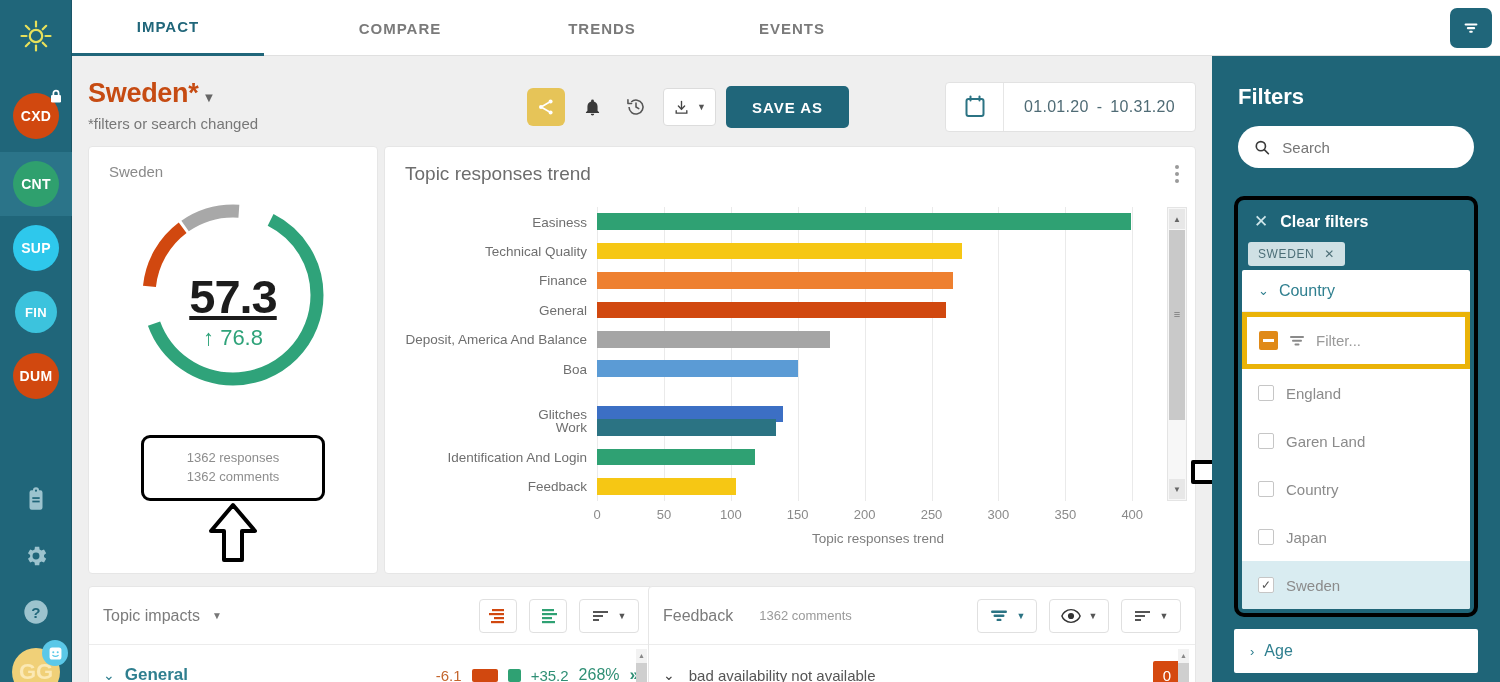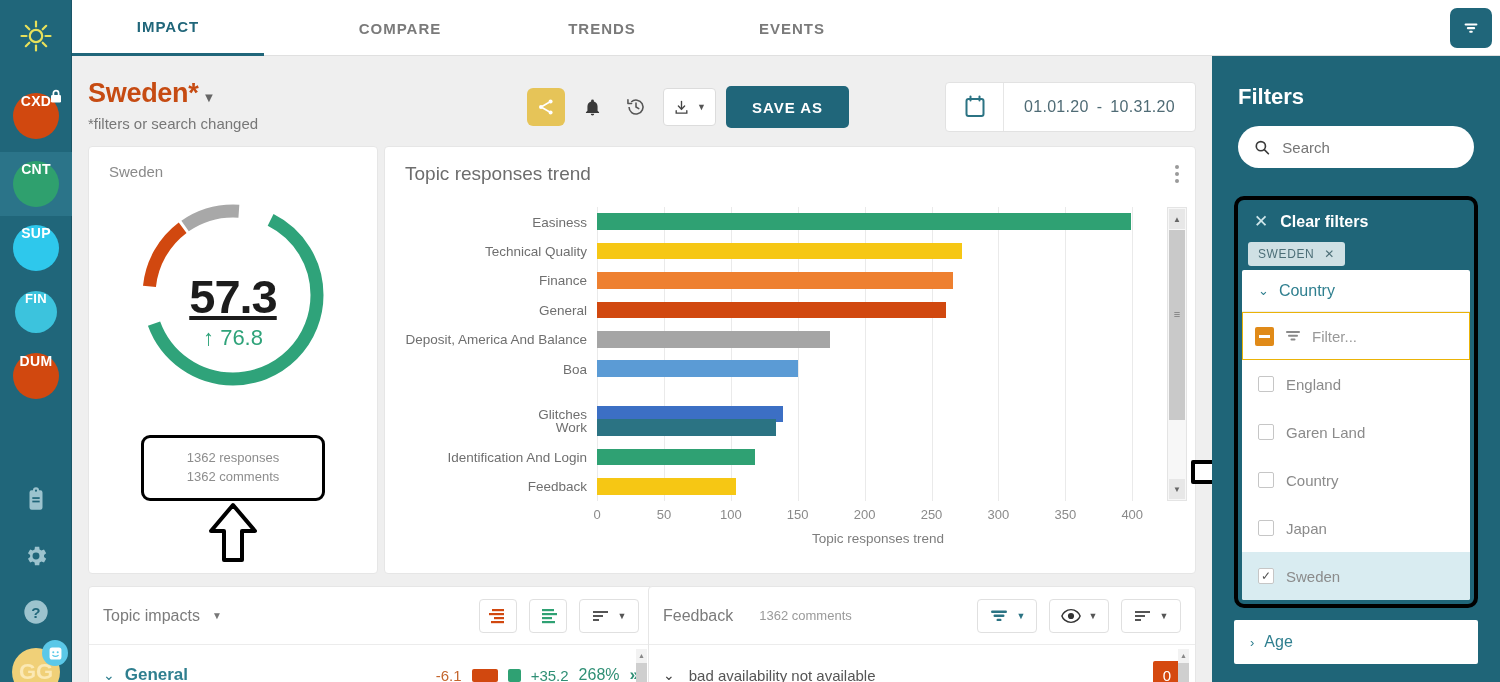--- a/index.html
+++ b/index.html
@@ -21,21 +21,21 @@
     position: absolute; left: 0; top: 8px; width: 72px; height: 56px;
     display: flex; align-items: center; justify-content: center;
   }
   .rail-item {
     position: absolute; left: 0; width: 72px; height: 64px;
     display: flex; align-items: center; justify-content: center;
   }
   .rail-item.active { background: #2b7489; }
   .circ {
     width: 46px; height: 46px; border-radius: 50%;
-    display: flex; justify-content: center;
+    display: flex; align-items: center; justify-content: center;
     color: #fff; font-size: 14px; font-weight: bold; letter-spacing: .3px;
     position: relative;
   }
   .lockbadge {
     position: absolute; right: -5px; top: -5px;
     width: 16px; height: 16px;
   }
   .rail-tool {
     position: absolute; left: 0; width: 72px; height: 56px;
     display: flex; align-items: center; justify-content: center;
@@ -233,22 +233,22 @@
     display: inline-flex; align-items: center; gap: 10px; margin-left: 6px;
     background: #cfe0e4; color: #4d6f78; font-size: 12px; letter-spacing: .6px;
     padding: 5px 10px; border-radius: 3px; cursor: pointer;
   }
   .panel { background: #fff; margin-top: 4px; border-radius: 2px; overflow: hidden; }
   .panel-head {
     height: 42px; display: flex; align-items: center; gap: 10px; padding: 0 16px;
     border-bottom: 1px solid #eee; color: #2f7f8f; font-size: 16px; cursor: pointer;
   }
   .filter-input-row {
-    height: 48px; display: flex; align-items: center; gap: 10px; padding: 0 12px;
-    border: 1px solid #eab308; cursor: text;
+    height: 57px; display: flex; align-items: center; gap: 10px; padding: 0 12px;
+    border: 5px solid #eab308; cursor: text;
   }
   .minusbox { width: 19px; height: 19px; background: #e08a18; border-radius: 2px; position: relative; }
   .minusbox::after { content:""; position:absolute; left:4px; right:4px; top:8px; height:3px; background:#fff; }
   .filter-input-row .ph { color: #999; font-size: 15px; }
   .opt {
     height: 48px; display: flex; align-items: center; gap: 12px; padding: 0 16px;
     color: #8b8b8b; font-size: 15px; cursor: pointer;
   }
   .opt.sel { background: #d9ecf1; }
   .cb { width: 16px; height: 16px; border: 1px solid #c6c6c6; border-radius: 2px; background: #fff;

